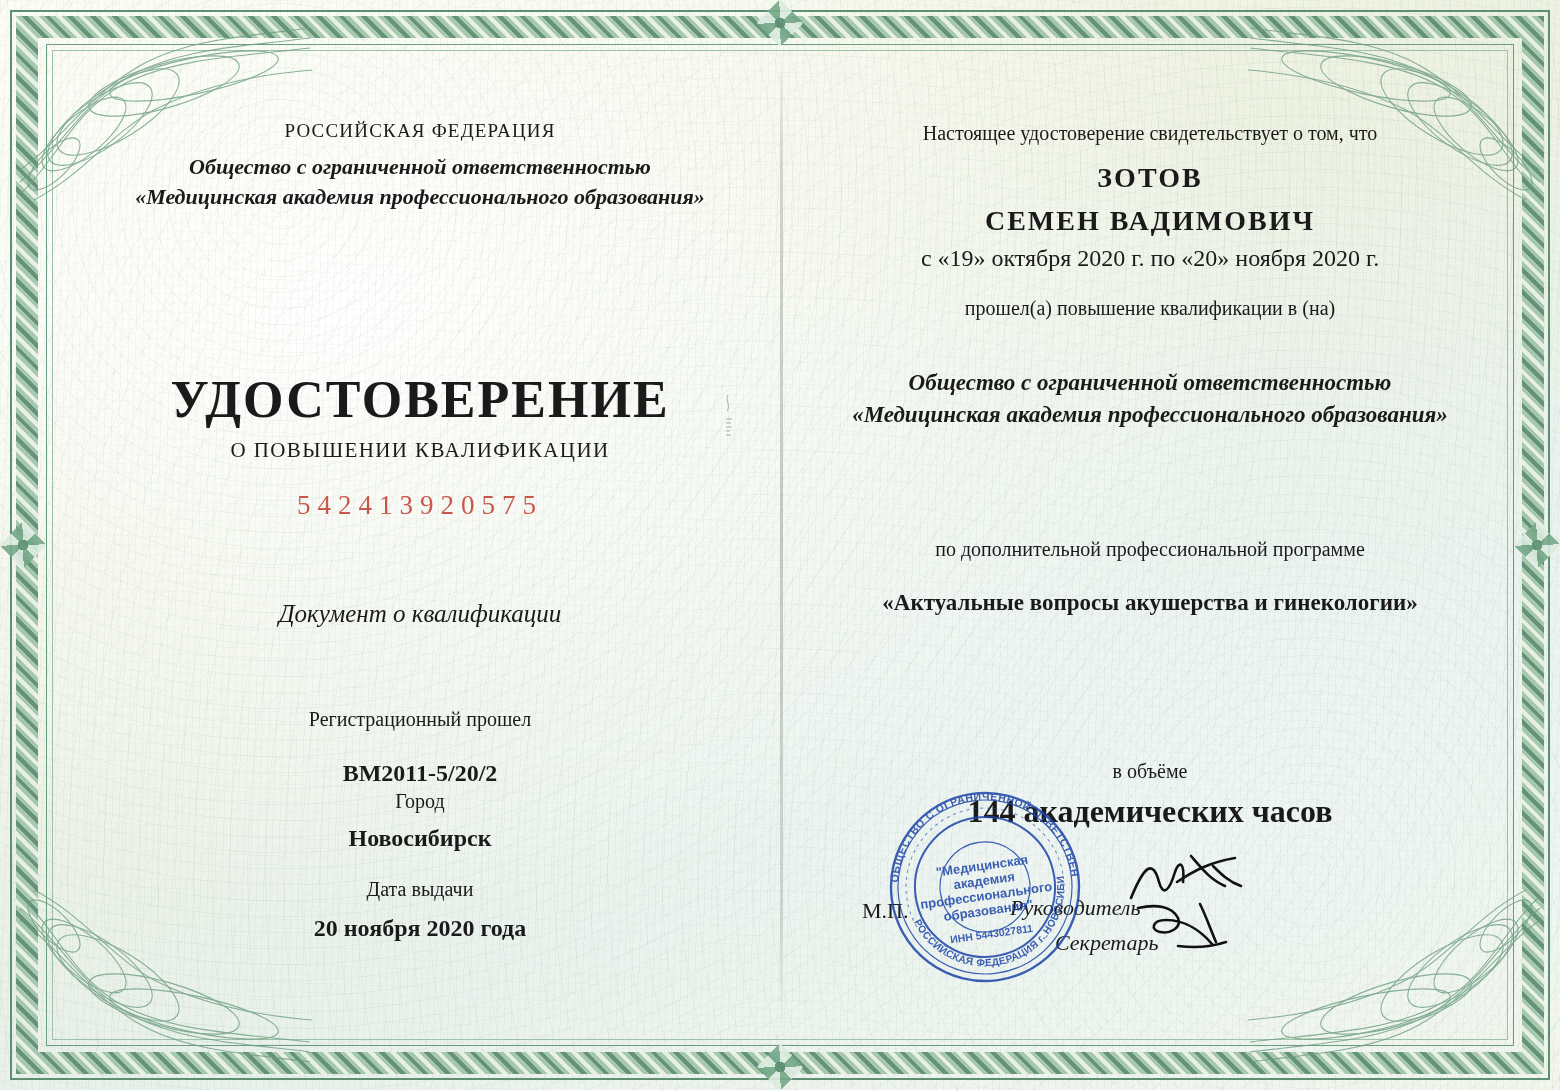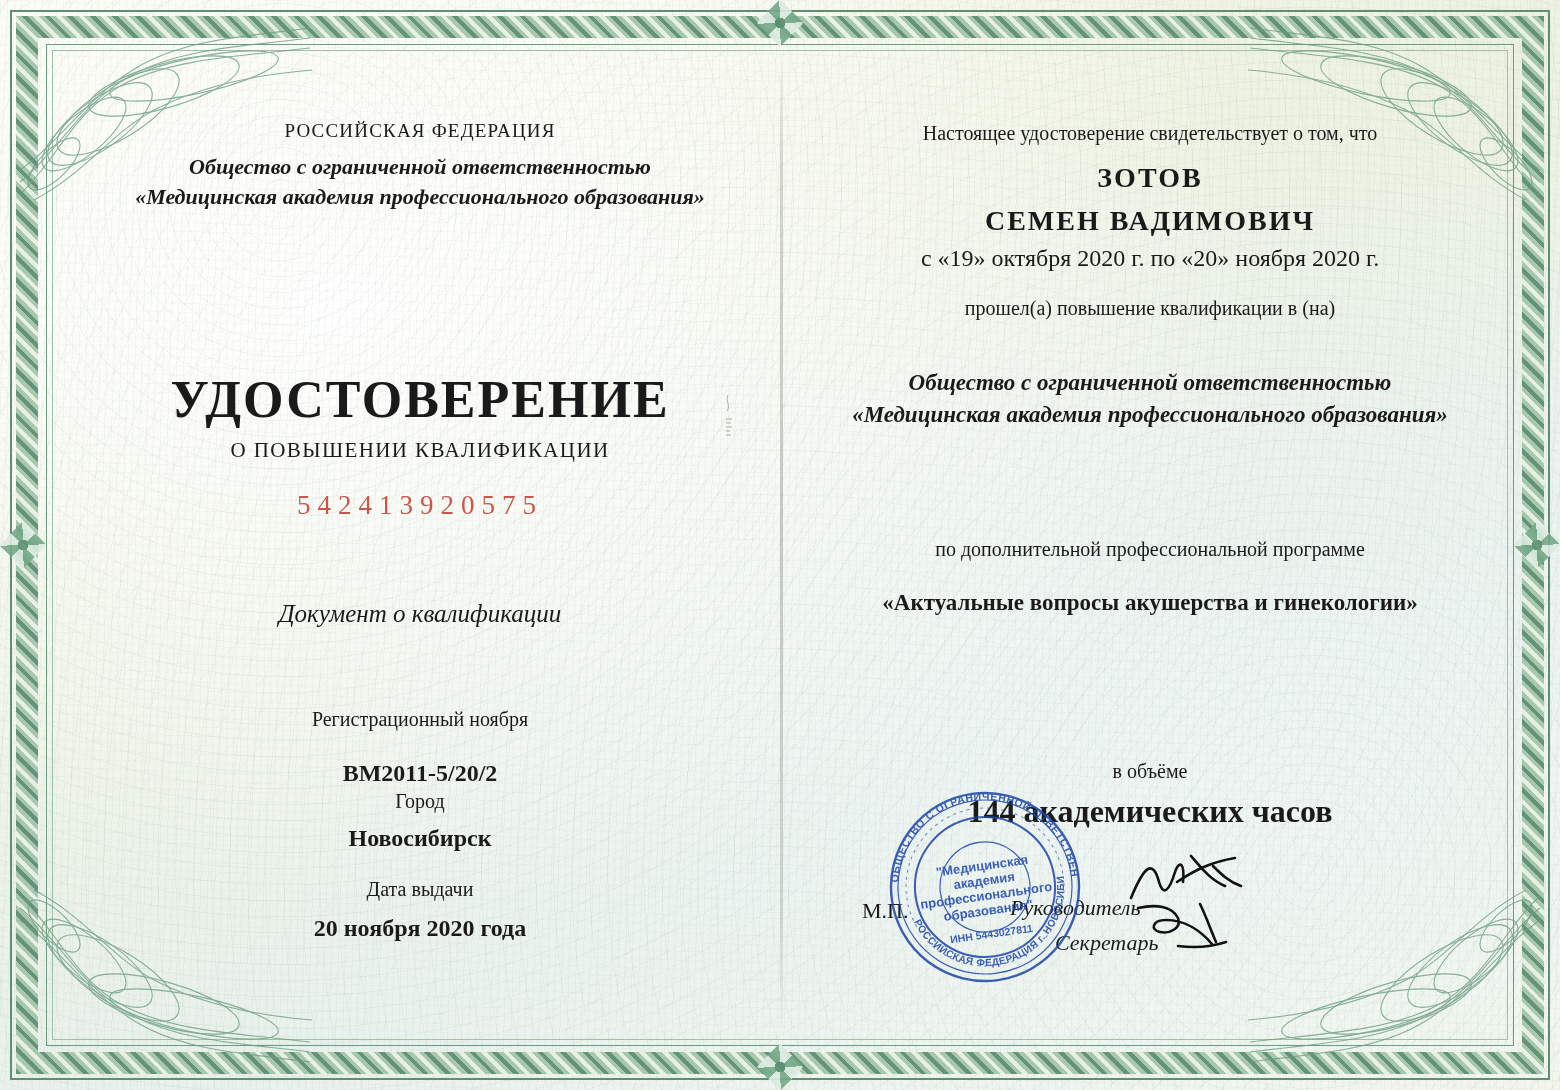--- a/index.html
+++ b/index.html
@@ -360,21 +360,21 @@
   <div class="content">
 
     <div class="left-page">
       <div class="t-country">РОССИЙСКАЯ ФЕДЕРАЦИЯ</div>
       <div class="t-org1">Общество с ограниченной ответственностью</div>
       <div class="t-org2">«Медицинская академия профессионального образования»</div>
       <div class="t-title">УДОСТОВЕРЕНИЕ</div>
       <div class="t-subtitle">О ПОВЫШЕНИИ КВАЛИФИКАЦИИ</div>
       <div class="t-serial">542413920575</div>
       <div class="t-doctype">Документ о квалификации</div>
-      <div class="t-reg-label">Регистрационный ноября</div>
+      <div class="t-reg-label">Регистрационный прошел</div>
       <div class="t-reg-value">ВМ2011-5/20/2</div>
       <div class="t-city-label">Город</div>
       <div class="t-city-value">Новосибирск</div>
       <div class="t-date-label">Дата выдачи</div>
       <div class="t-date-value">20 ноября 2020 года</div>
     </div>
 
     <div class="scuff">
       <svg width="16" height="60" viewBox="0 0 16 60">
         <g stroke="#6b6b5d" stroke-width="1" fill="none">

